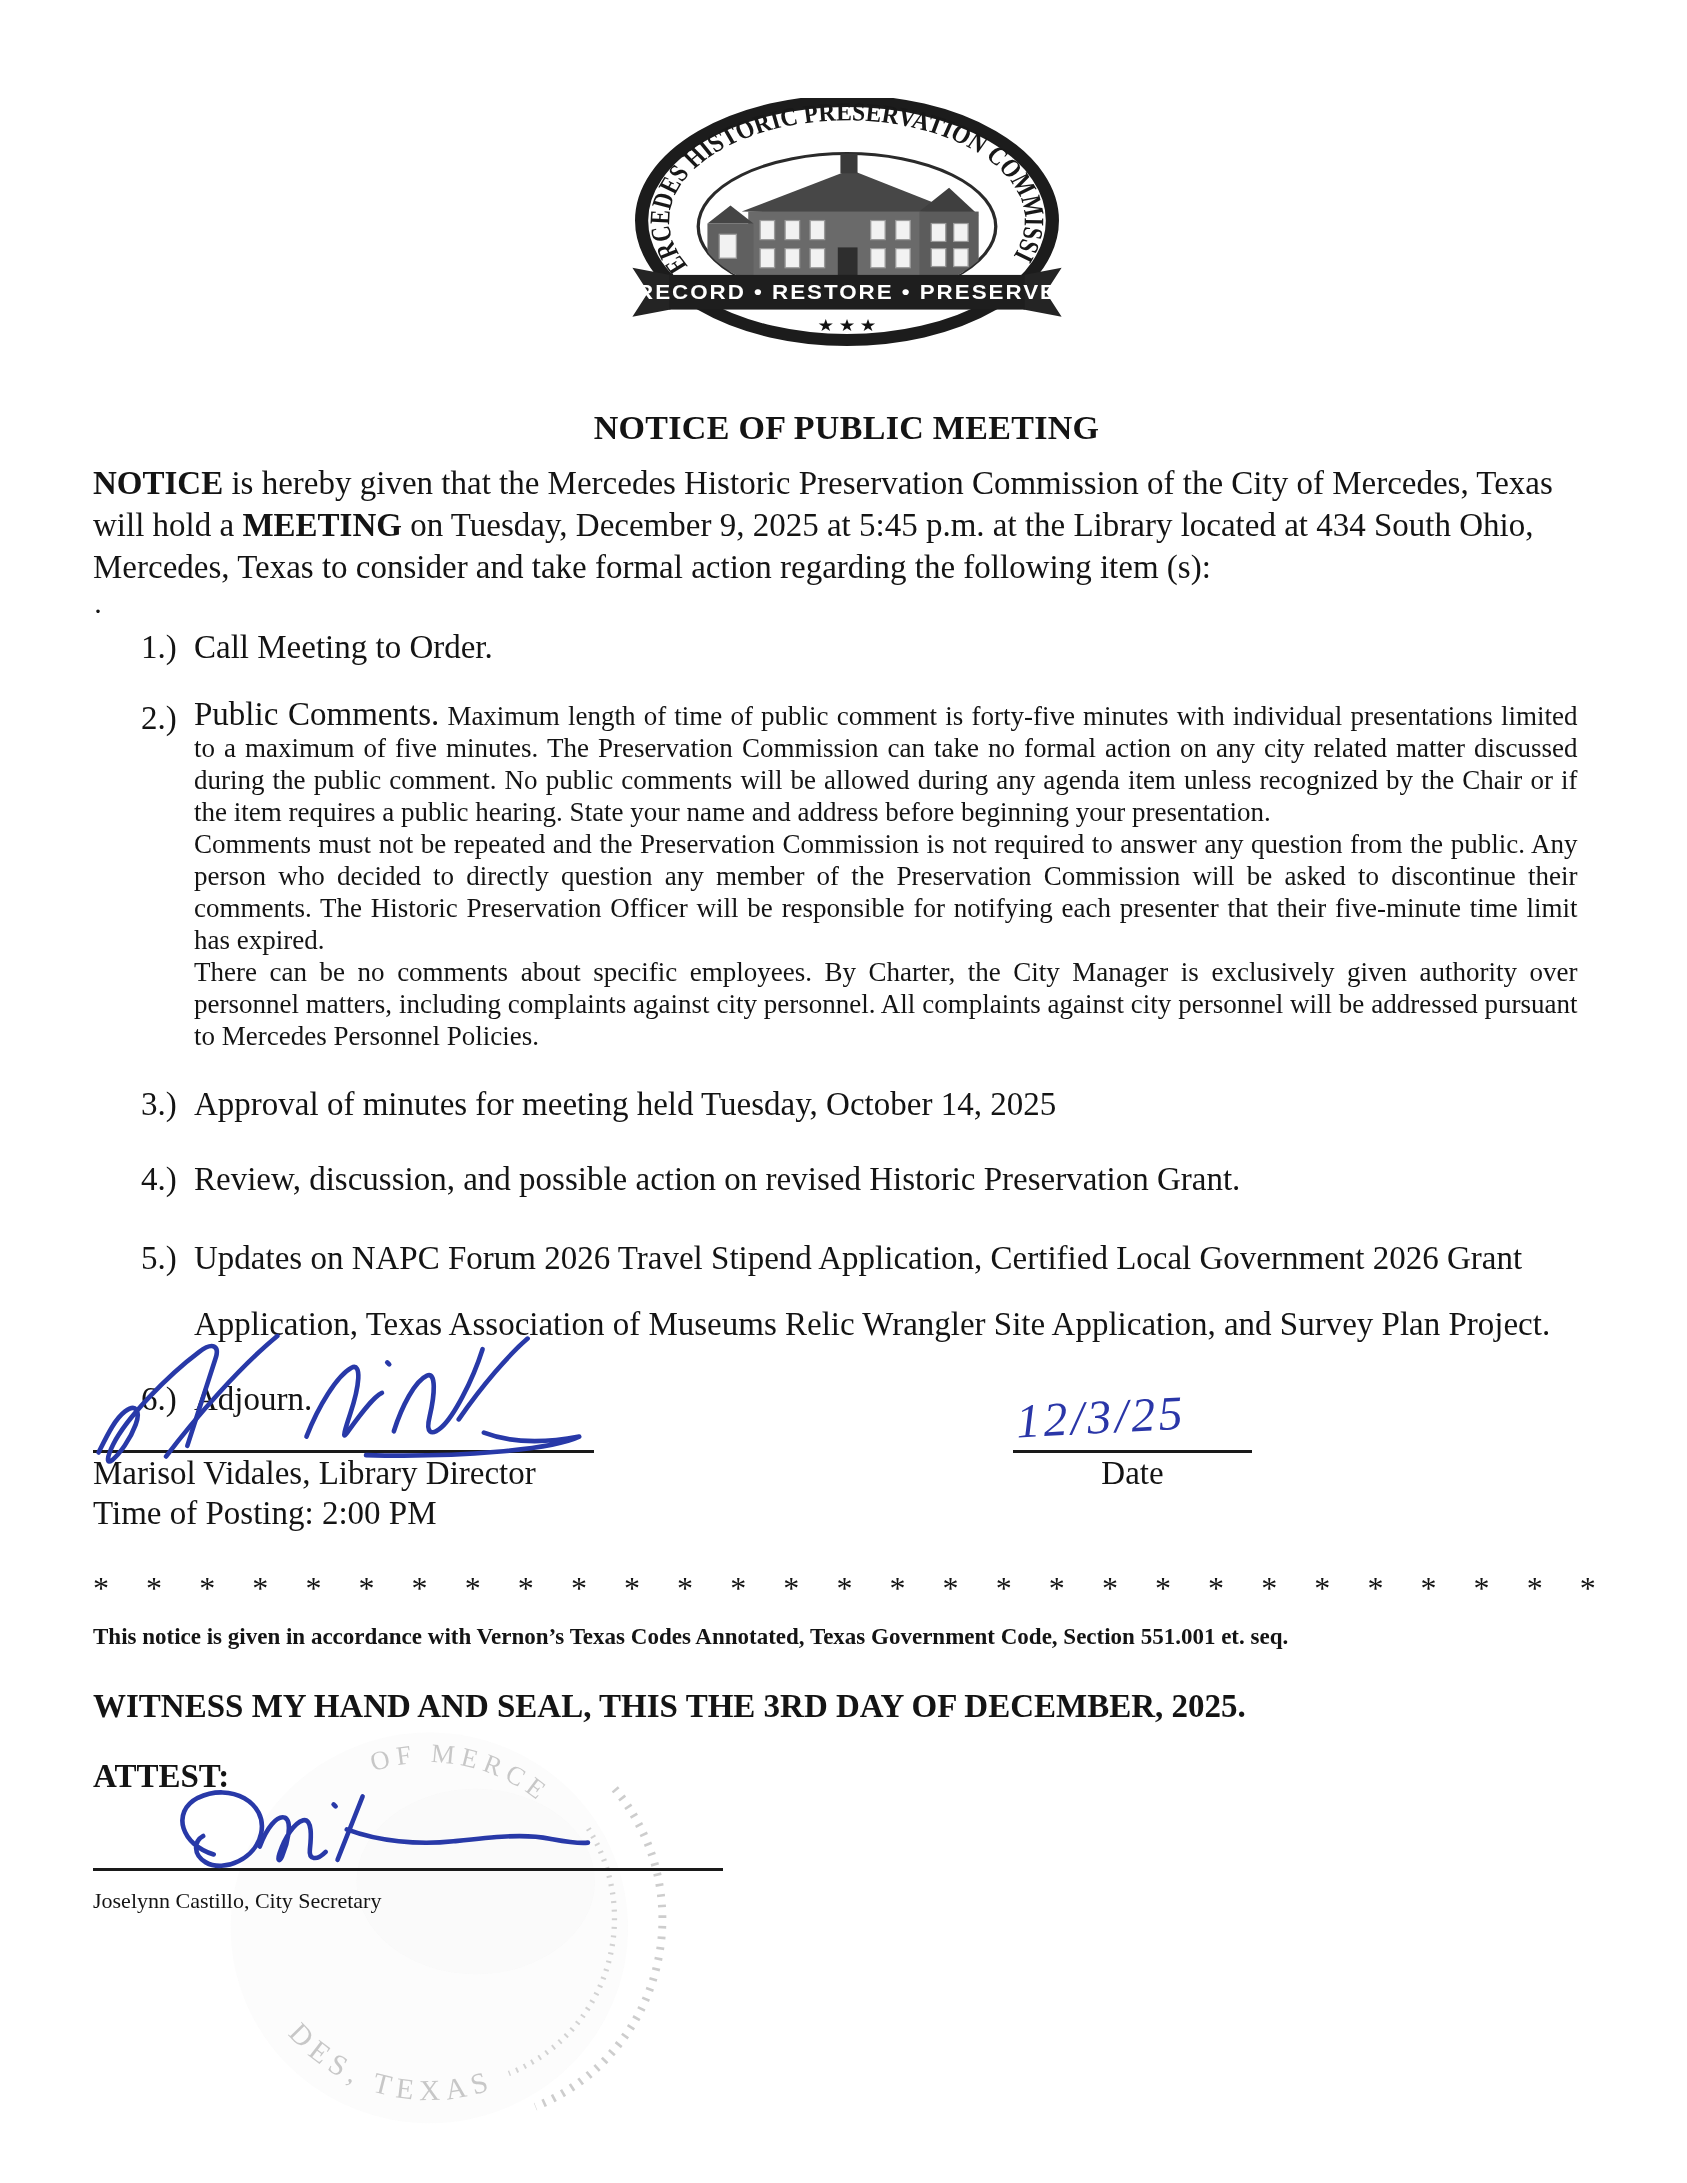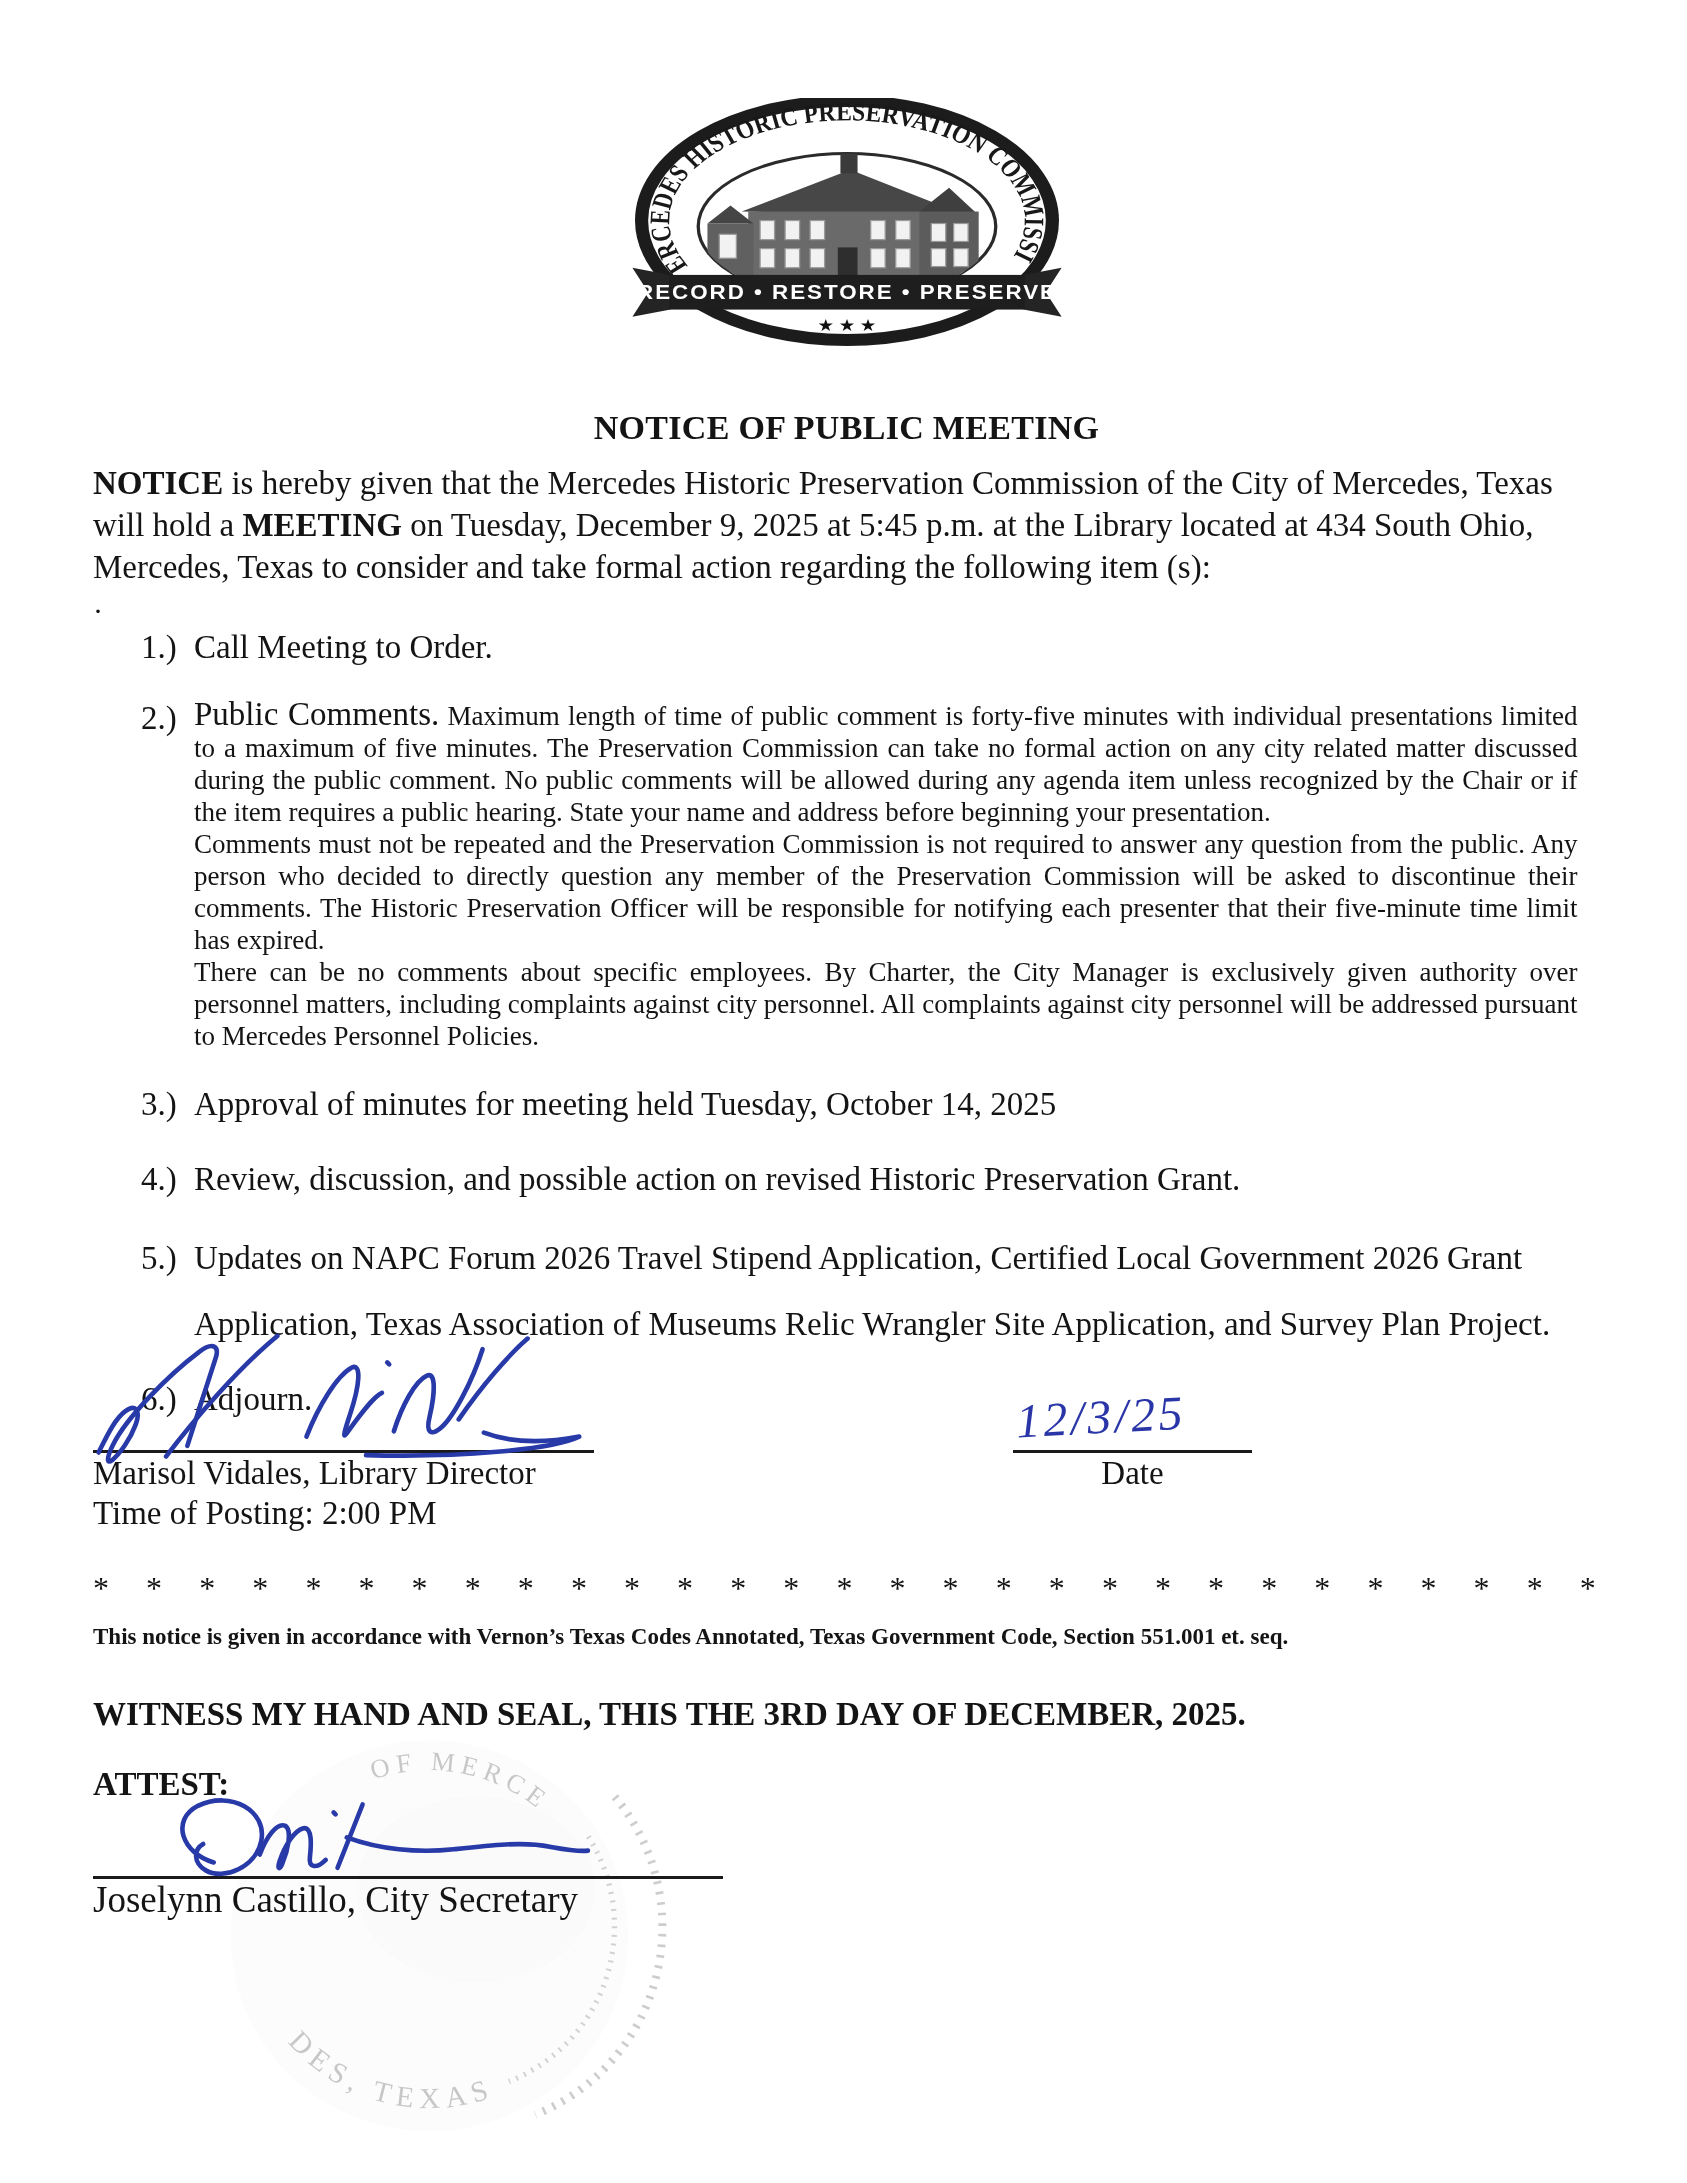--- a/index.html
+++ b/index.html
@@ -40,25 +40,25 @@
   .date-line { border-top:3.3px solid #1a1a1a; }
   .date-label { text-align:center; }
   .date-hand {
     position:absolute; top:-61px; left:2.6px;
     font-size:48px; font-style:italic; letter-spacing:3.3px;
     color:#2a36a8; transform:rotate(-3deg);
   }
   
   .separator { margin-top:37px; font-size:32px; letter-spacing:1.3px; word-spacing:26.5px; white-space:nowrap; }
   .legal { margin:9.3px 0 0; font-size:23px; line-height:42px; max-width:1516px;font-weight:bold; }
-  .witness { margin:38px 0 0; font-size:33px; font-weight:bold; }
+  .witness { margin:30px 0 0; font-size:33px; font-weight:bold; }
   .attest { position:relative; margin-top:33px; height:344px; }
   .attest-label { font-size:33px; font-weight:bold; position:relative; z-index:2; }
   .attest-line { position:absolute; z-index:2; top:110px; left:0; width:630px; border-top:3.3px solid #1a1a1a; }
-  .attest-name { position:absolute; z-index:2; top:112px; left:0; font-size:37px; }
+  .attest-name { position:absolute; z-index:2; top:130px; left:0; font-size:22px; }
   .seal-svg { position:absolute; z-index:1; left:98px; top:-42px; width:490px; height:437px; opacity:.55; }
   .sig-joselynn { position:absolute; z-index:3; left:67px; top:24px; width:450px; height:112px; pointer-events:none; }
 </style>
 </head>
 <body>
 
 <div class="page">
 
   <div class="logo-wrap">
     <svg class="logo-svg" viewBox="0 0 720 430" preserveAspectRatio="none">

